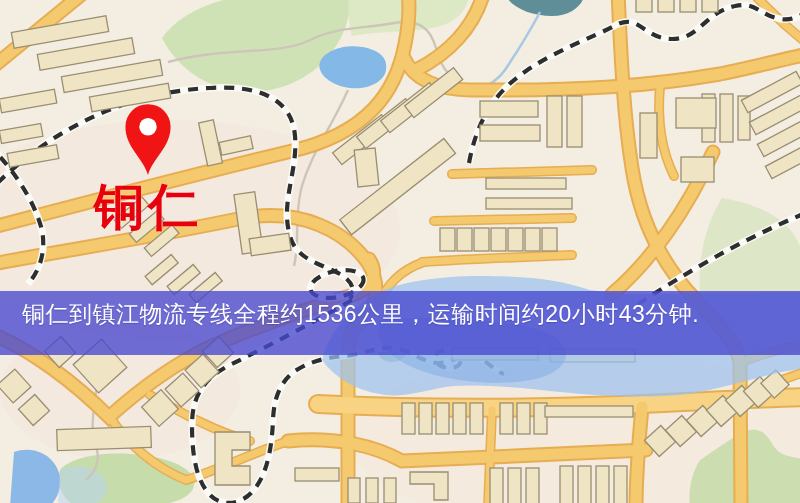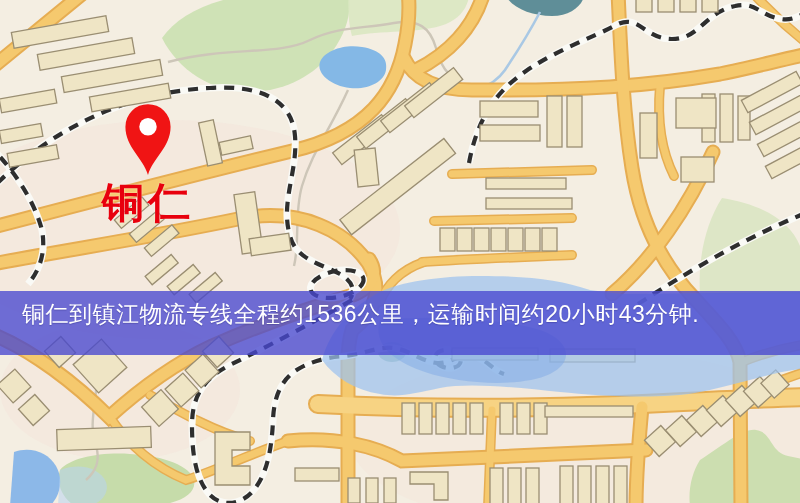--- a/index.html
+++ b/index.html
@@ -33,21 +33,21 @@
   
   .tg{fill:none;stroke:#cdc6b8;stroke-width:2.4;}
   .st{fill:none;stroke:#a9c8e4;stroke-width:2.6;}
   
   .banner{position:absolute;left:0;top:291px;width:800px;height:64px;
     background:var(--banner_bg);display:flex;align-items:center;box-sizing:border-box;padding:0 10px 17px 22px;}
   .banner-text{color:var(--banner_text);font-size:23px;letter-spacing:0.5px;white-space:nowrap;
     text-shadow:0 1px 1px rgba(40,40,120,0.35);}
   
   .marker{position:absolute;}
-  .marker .marker-label{position:absolute;font-weight:bold;font-size:42px;line-height:1;
+  .marker .marker-label{position:absolute;font-weight:bold;font-size:50px;line-height:1;
     text-align:center;letter-spacing:4px;white-space:nowrap;
     text-shadow:0 0 2px rgba(255,255,255,0.6);}
   .marker-origin{left:117px;top:99px;width:62px;height:78px;}
   .marker-origin .marker-label{top:83px;left:-44px;width:150px;color:var(--origin_label);}
   .marker-dest{left:665px;top:102px;width:54px;height:68px;}
   .marker-dest .marker-label{top:81px;left:-48px;width:150px;color:var(--destination_label);}
 </style>
 </head>
 <body>
 

